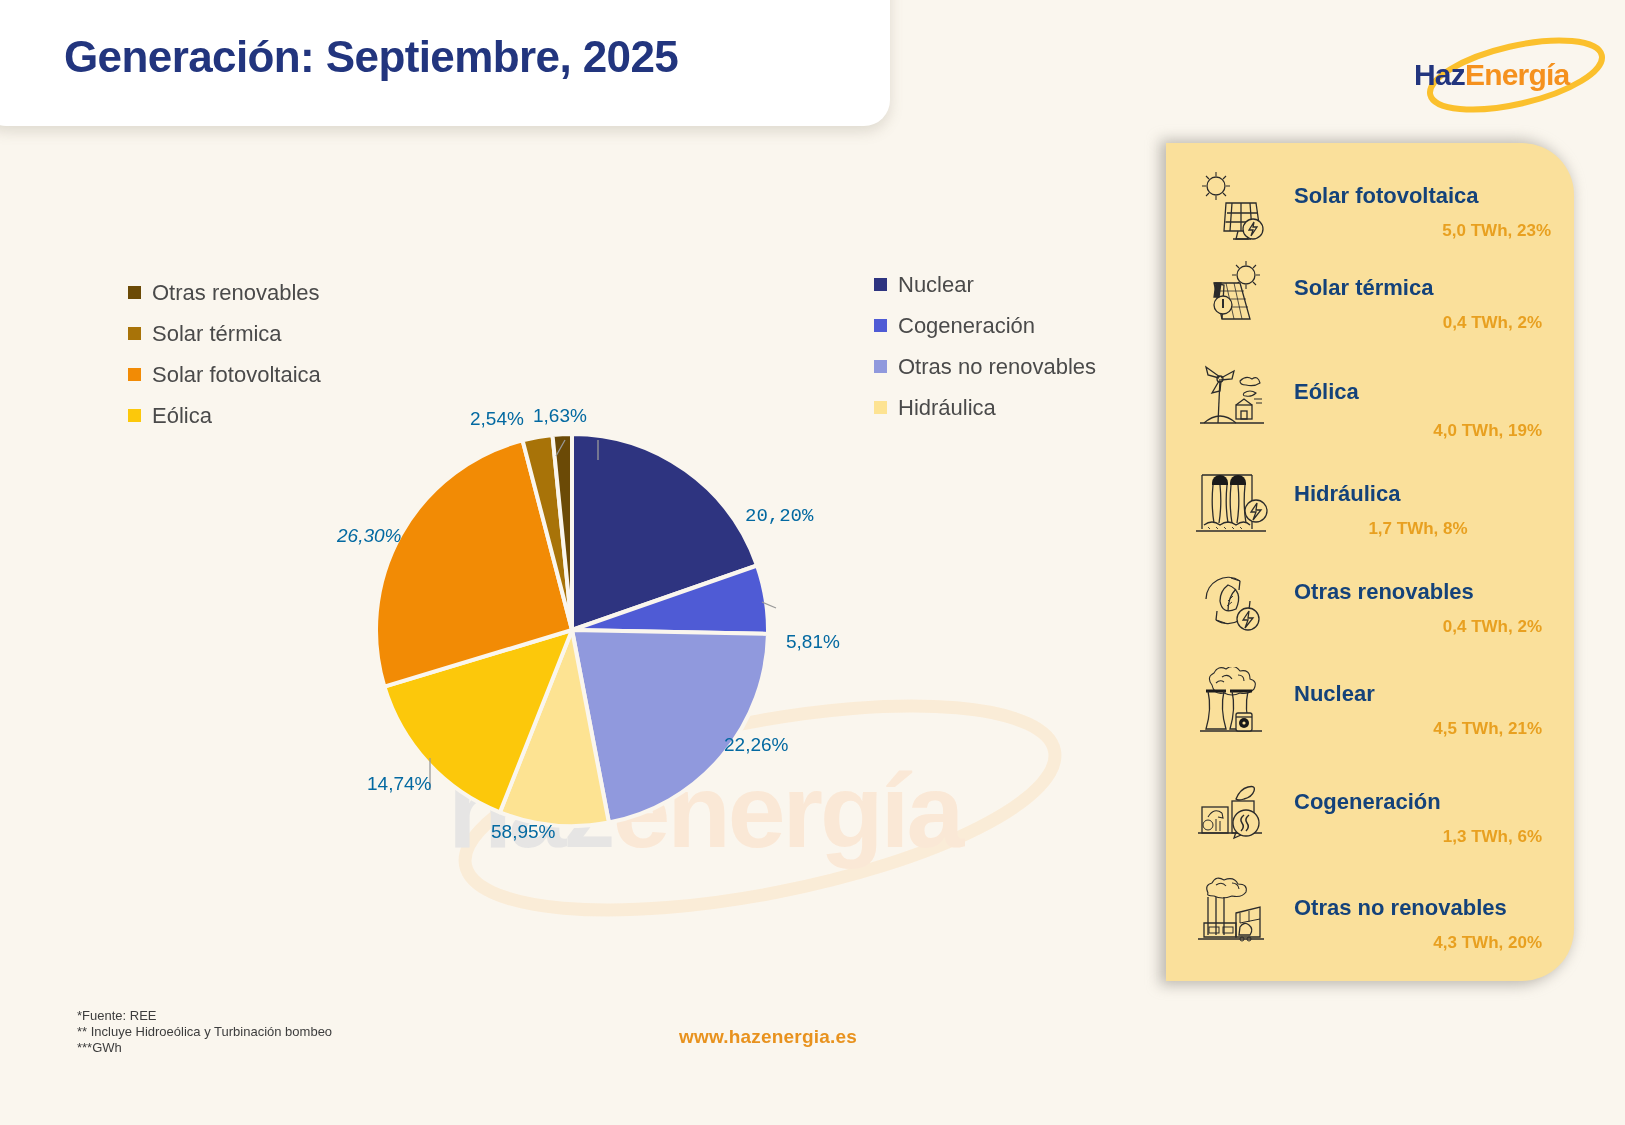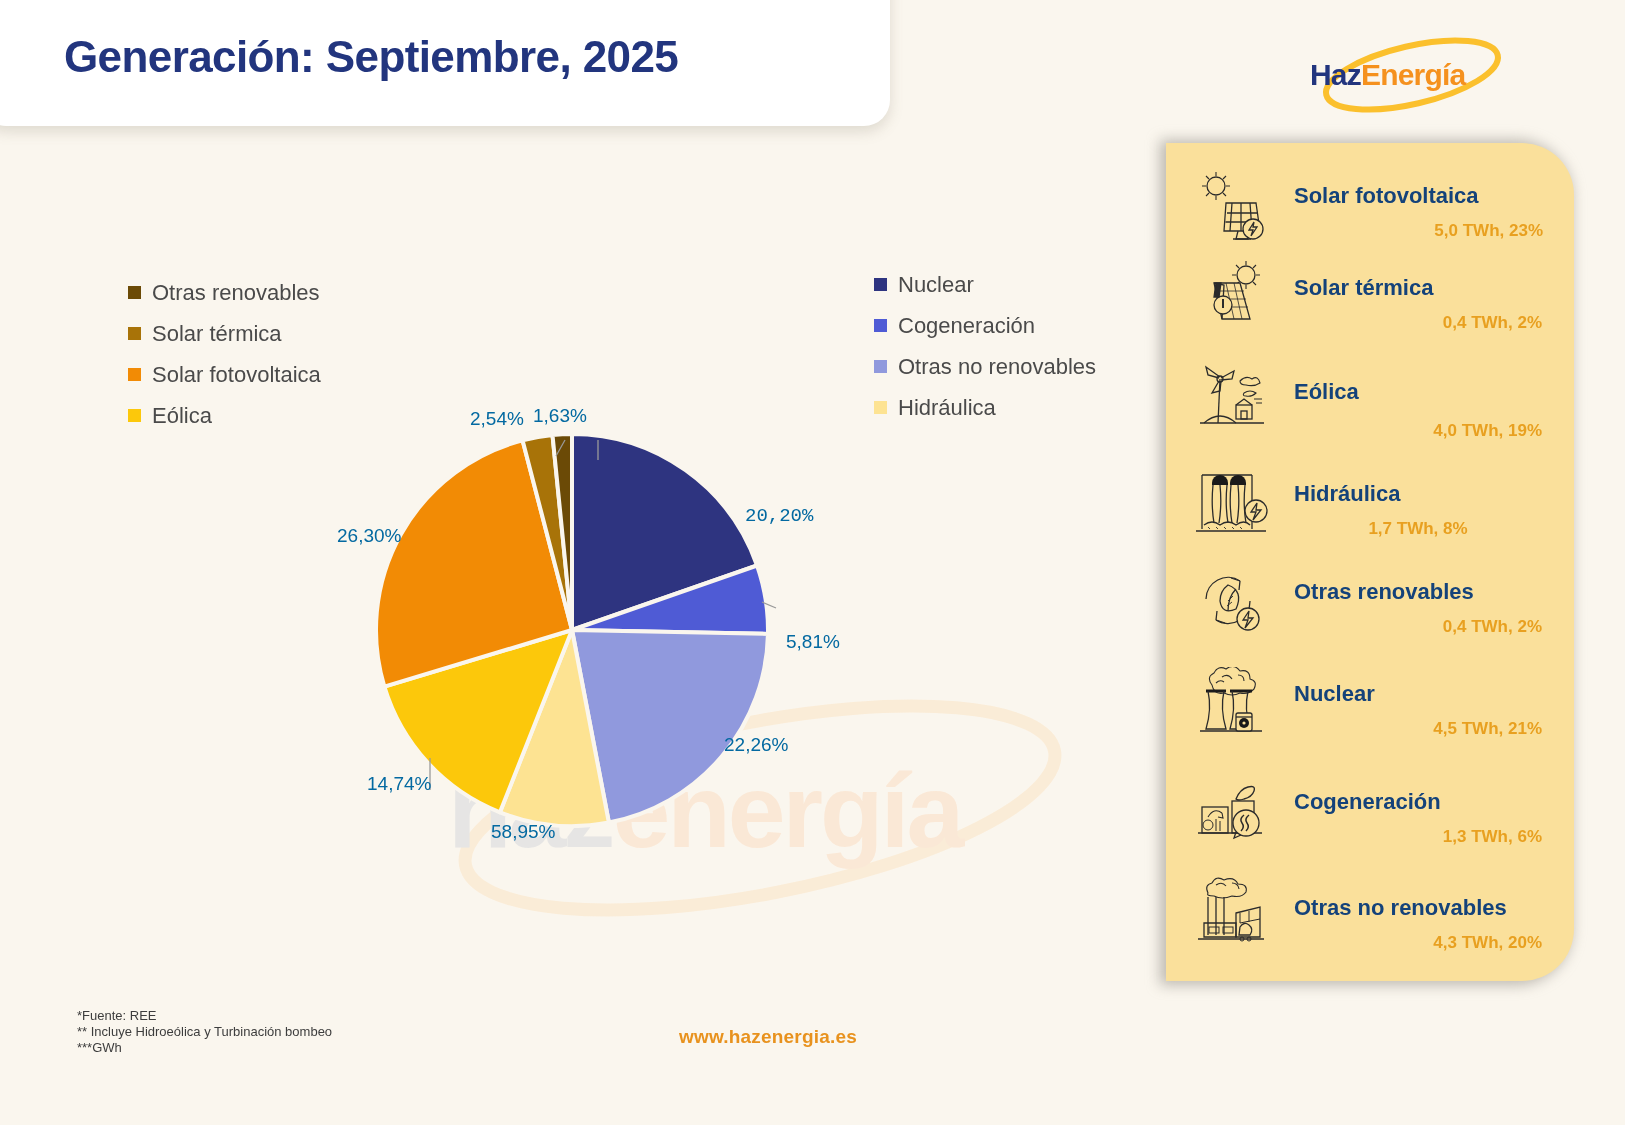--- a/index.html
+++ b/index.html
@@ -23,21 +23,21 @@
   #title-text{
     position:absolute;left:84px;top:58px;
     font-size:44px;font-weight:bold;
     color:#22357E;letter-spacing:-0.6px;
     white-space:nowrap;
   }
   #title-text .light{font-weight:bold;}
 
   
   #logo{
-    position:absolute;left:1304px;top:34px;
+    position:absolute;left:1408px;top:34px;
     width:210px;height:82px;z-index:6;
   }
   #logo-swoosh{
     position:absolute;left:0;top:0;width:210px;height:82px;
   }
   #logo-text{
     position:absolute;left:6px;top:24px;
     font-size:30px;font-weight:bold;white-space:nowrap;
     letter-spacing:-0.8px;
   }
@@ -208,40 +208,40 @@
   <path d="M60,372 L60,340" stroke="#9A9A9A" stroke-width="1.3" fill="none"></path>
 </svg>
 
 <div class="pie-label" style="left:470px;top:408px;">2,54%</div>
 <div class="pie-label" style="left:533px;top:405px;">1,63%</div>
 <div class="pie-label" style="left:745px;top:505px;font-family:Liberation Mono, monospace;">20,20%</div>
 <div class="pie-label" style="left:786px;top:591px;margin-top:40px;">5,81%</div>
 <div class="pie-label" style="left:724px;top:734px;">22,26%</div>
 <div class="pie-label" style="left:491px;top:821px;">58,95%</div>
 <div class="pie-label" style="left:367px;top:773px;">14,74%</div>
-<div class="pie-label" style="left:337px;top:525px;">26,30%</div>
+<div class="pie-label" style="left:337px;top:525px;font-style:italic;">26,30%</div>
 
 <div id="panel-shadow"></div>
 <div id="panel">
 
   <div class="panel-row" style="top:24px;">
     <svg class="panel-icon" viewBox="0 0 78 74" fill="none" stroke="#2B2B2B" stroke-width="1.3">
       <circle cx="24" cy="17" r="9"></circle>
       <g stroke-width="1.1">
         <path d="M24,3 L24,7 M24,27 L24,31 M10,17 L14,17 M34,17 L38,17 M14,7 L17,10 M31,24 L34,27 M34,7 L31,10 M17,24 L14,27"></path>
       </g>
       <path d="M34,34 L64,34 L68,62 L32,62 Z"></path>
       <path d="M40,34 L38,62 M49,34 L49,62 M58,34 L60,62 M35,44 L66,44 M33.5,53 L67,53"></path>
       <path d="M46,62 L44,70 L56,70 L54,62"></path>
       <path d="M41,70 L59,70"></path>
       <circle cx="61" cy="60" r="10" fill="#FAE09B"></circle>
       <path d="M62,53 L57,61 L61,61 L59,67 L65,58 L61,58 Z"></path>
     </svg>
     <div class="panel-name" style="top:16px;">Solar fotovoltaica</div>
-    <div class="panel-value" style="left:129px;width:248px;top:54px;">5,0 TWh, 23%</div>
+    <div class="panel-value" style="left:137px;width:248px;top:54px;">5,0 TWh, 23%</div>
   </div>
 
   <div class="panel-row" style="top:112px;">
     <svg class="panel-icon" viewBox="0 0 78 74" fill="none" stroke="#2B2B2B" stroke-width="1.3">
       <circle cx="54" cy="18" r="9"></circle>
       <g stroke-width="1.1">
         <path d="M54,4 L54,8 M54,28 L54,32 M40,18 L44,18 M64,18 L68,18 M44,8 L47,11 M61,25 L64,28 M64,8 L61,11 M47,25 L44,28"></path>
       </g>
       <path d="M22,26 L48,26 L58,62 L30,62 Z" fill="#FAE09B"></path>
       <path d="M22,26 L32,28 L30,62"></path>

